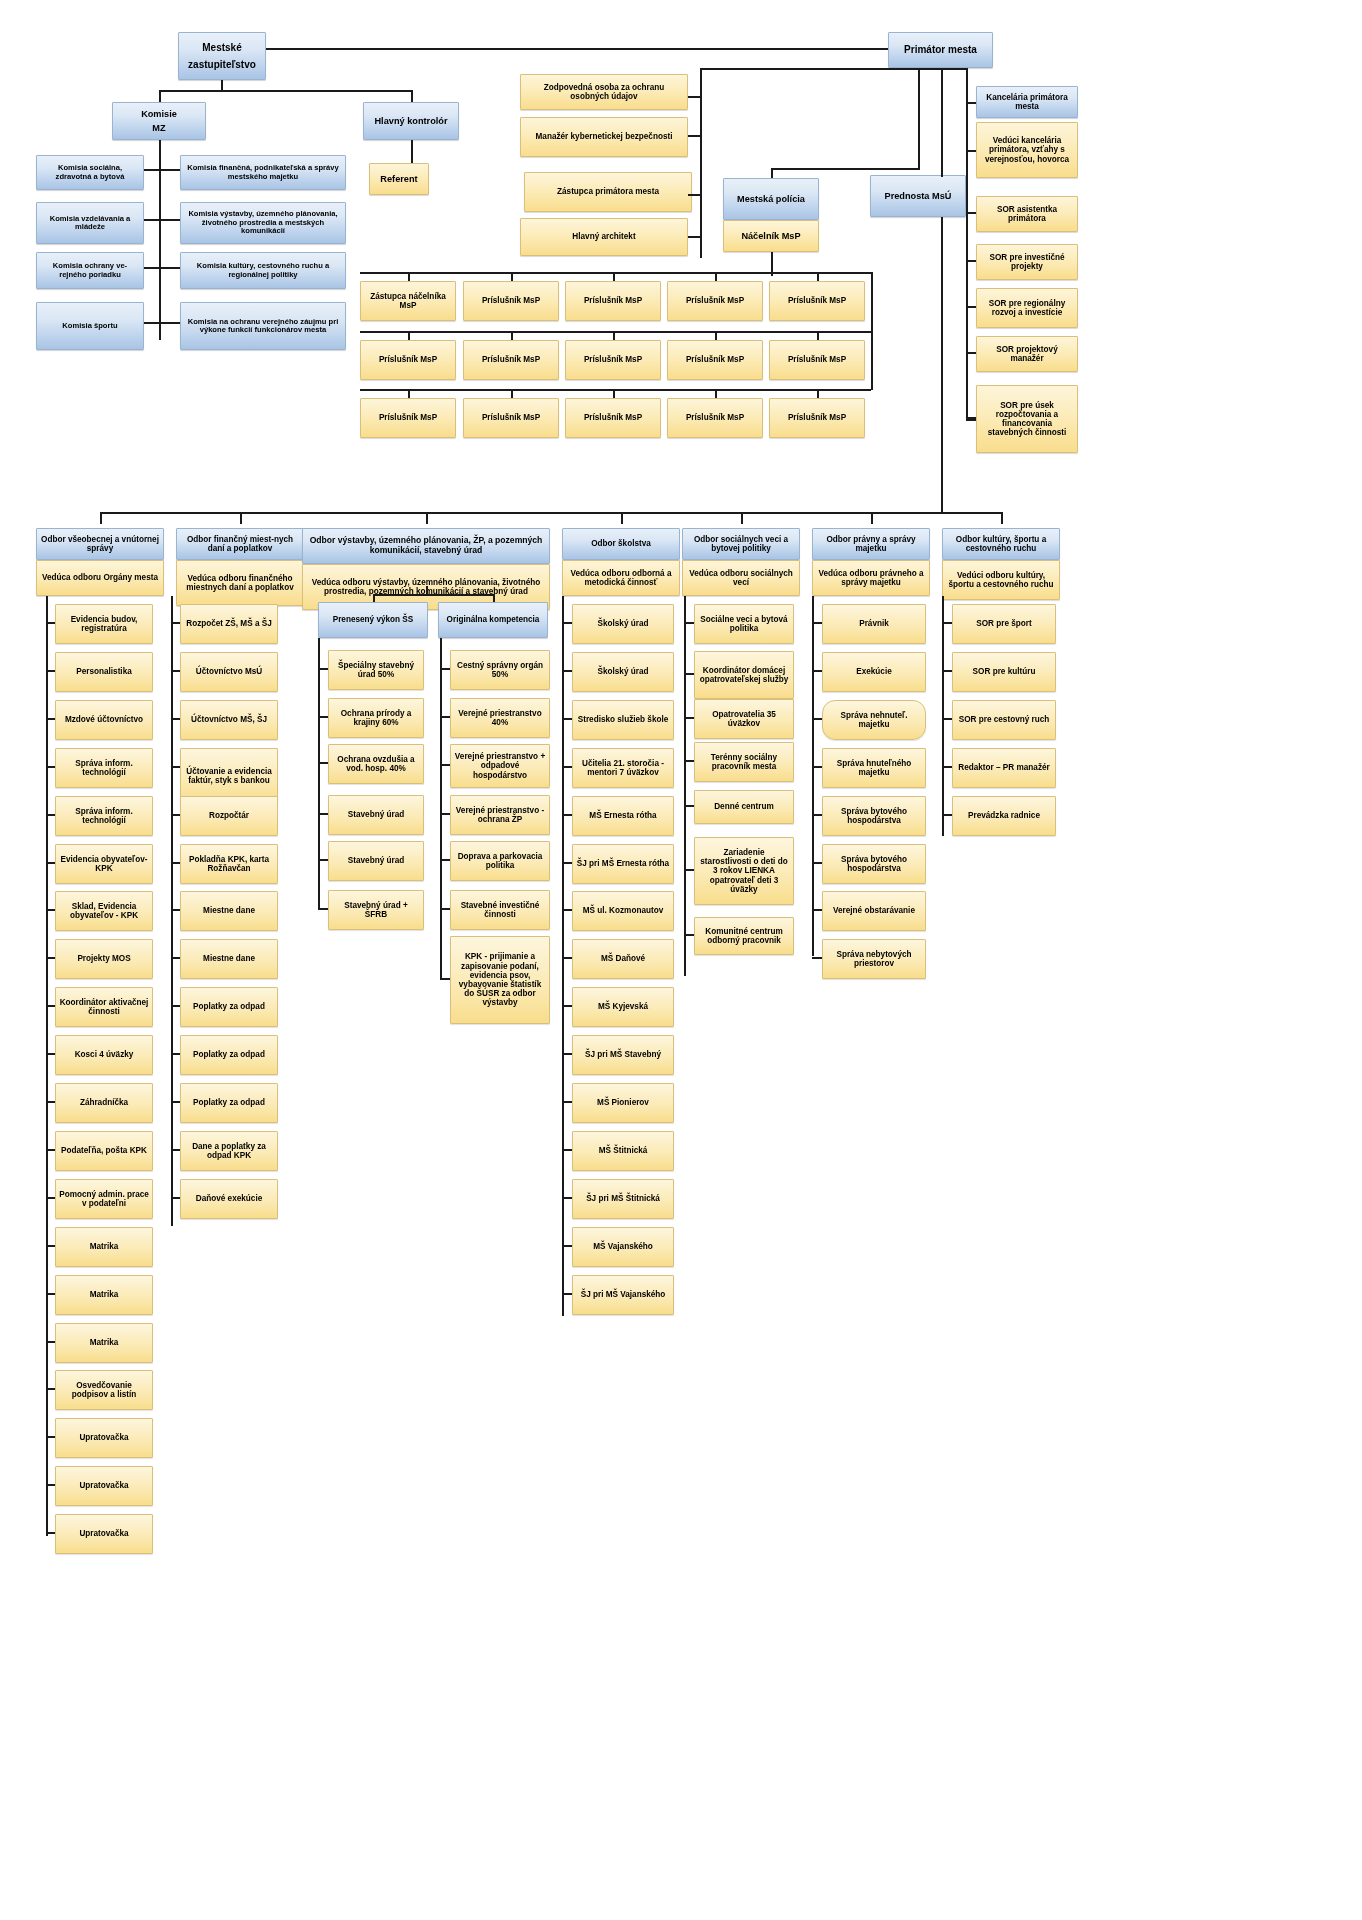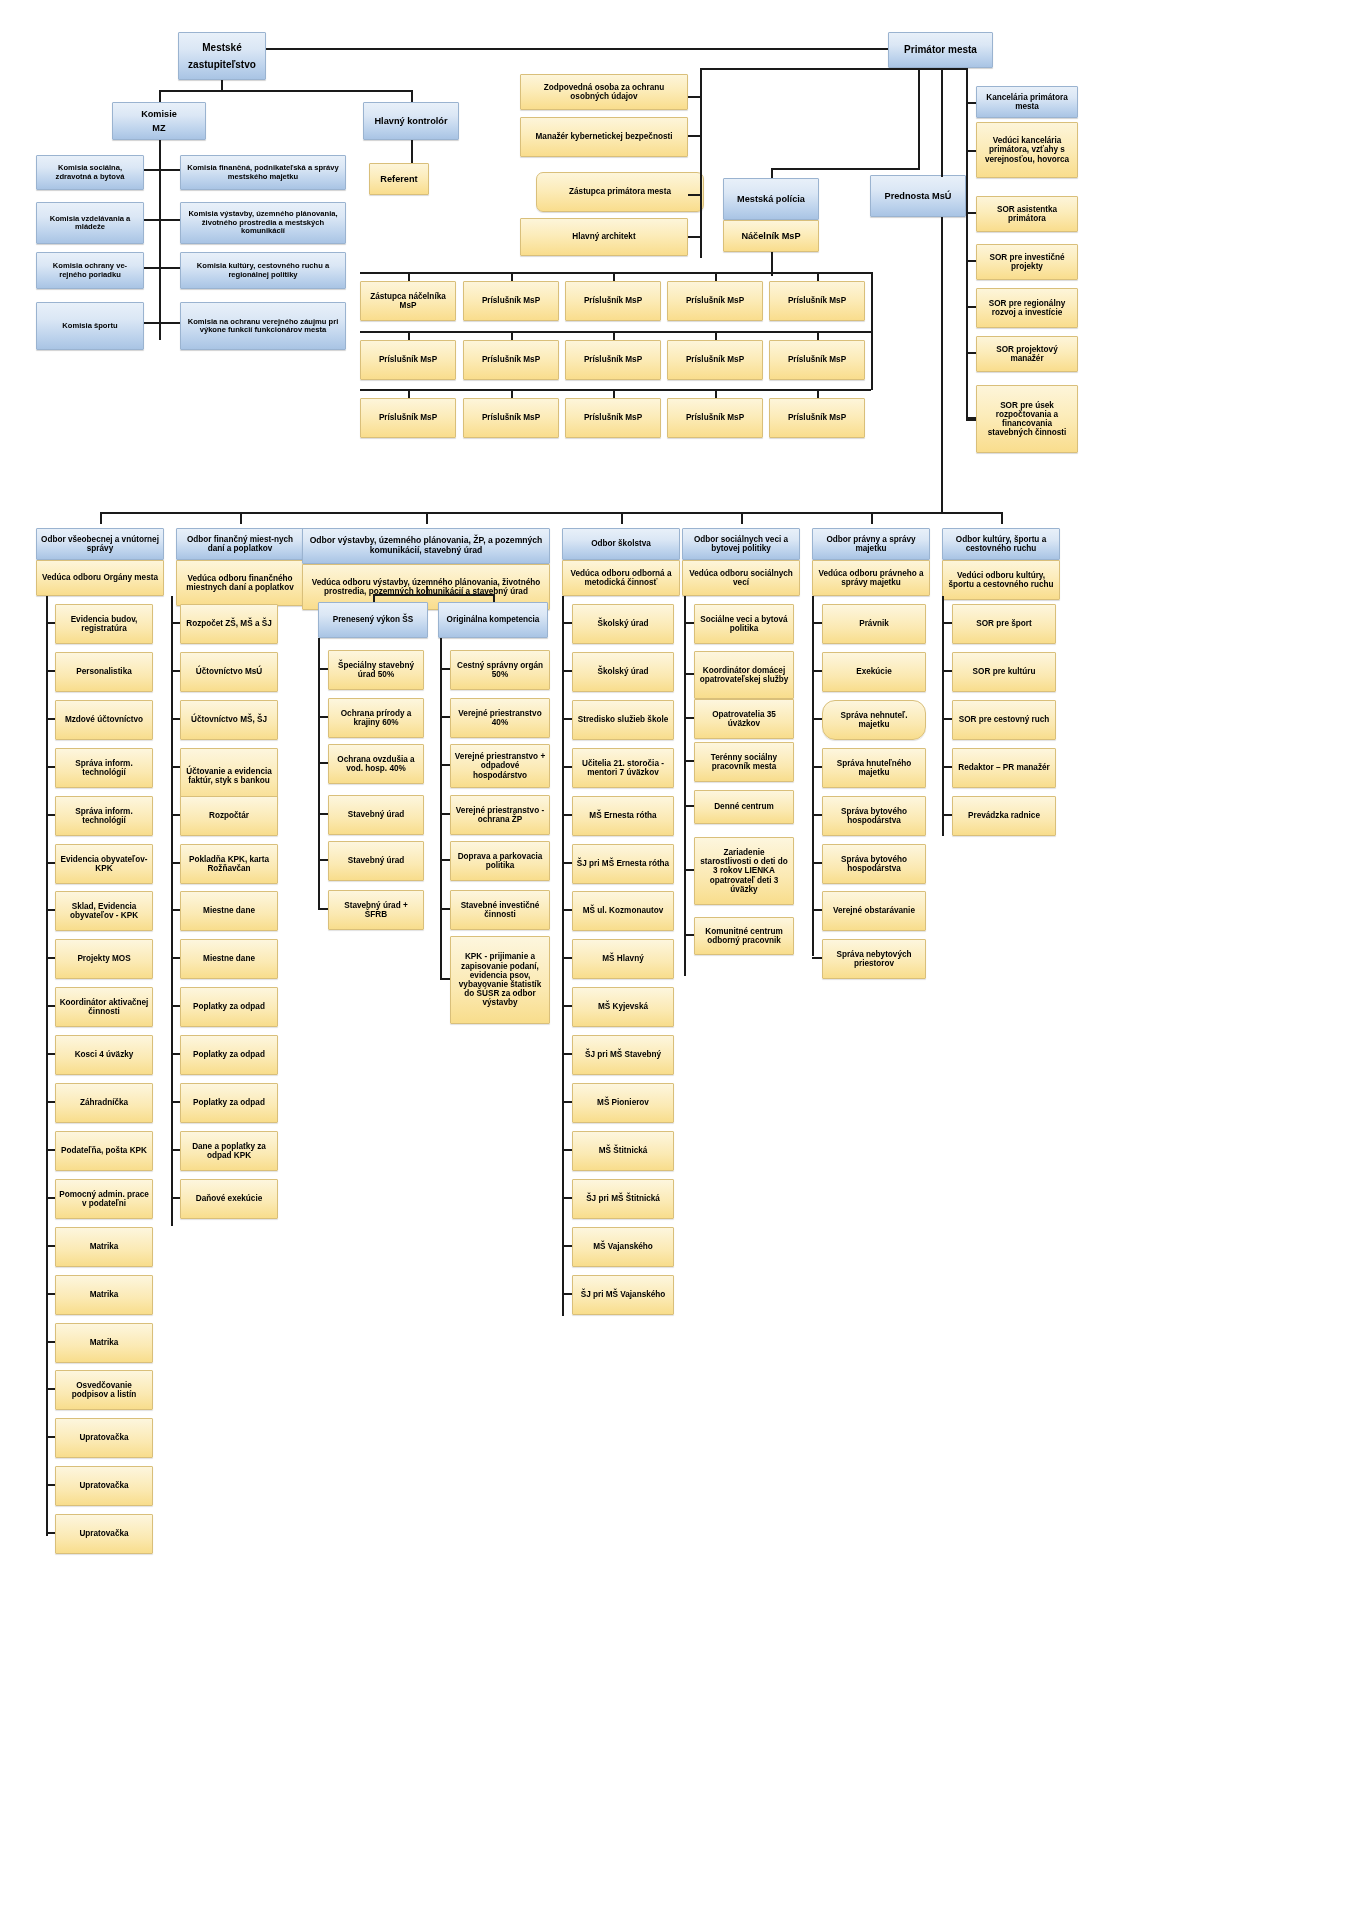--- a/index.html
+++ b/index.html
@@ -120,21 +120,21 @@
     </div>
     <div class="ln lnh" style="left: 159px; top: 322px; width: 21px;"></div>
     <div class="box yellow t8" style="left: 520px; top: 74px; width: 168px; height: 36px;">
       <span>Zodpovedná osoba za ochranu osobných údajov</span>
     </div>
     <div class="ln lnh" style="left: 688px; top: 96px; width: 12px;"></div>
     <div class="box yellow t8" style="left: 520px; top: 117px; width: 168px; height: 40px;">
       <span>Manažér kybernetickej bezpečnosti</span>
     </div>
     <div class="ln lnh" style="left: 688px; top: 135px; width: 12px;"></div>
-    <div class="box yellow t8" style="left: 536px; top: 172px; width: 168px; height: 40px; border-radius: 7px;">
+    <div class="box yellow t8" style="left: 524px; top: 172px; width: 168px; height: 40px;">
       <span>Zástupca primátora mesta</span>
     </div>
     <div class="ln lnh" style="left: 688px; top: 194px; width: 12px;"></div>
     <div class="box yellow t8" style="left: 520px; top: 218px; width: 168px; height: 38px;">
       <span>Hlavný architekt</span>
     </div>
     <div class="ln lnh" style="left: 688px; top: 236px; width: 12px;"></div>
     <div class="ln lnv" style="left: 700px; top: 68px; height: 190px;"></div>
     <div class="ln lnh" style="left: 700px; top: 68px; width: 241px;"></div>
     <div class="ln lnv" style="left: 941px; top: 68px; height: 8px;"></div>
@@ -523,21 +523,21 @@
     <div class="ln lnh" style="left: 562px; top: 814px; width: 10px;"></div>
     <div class="box yellow-flat t8" style="left: 572px; top: 844px; width: 102px; height: 40px;">
       <span>ŠJ pri MŠ Ernesta rótha</span>
     </div>
     <div class="ln lnh" style="left: 562px; top: 862px; width: 10px;"></div>
     <div class="box yellow-flat t8" style="left: 572px; top: 891px; width: 102px; height: 40px;">
       <span>MŠ ul. Kozmonautov</span>
     </div>
     <div class="ln lnh" style="left: 562px; top: 909px; width: 10px;"></div>
     <div class="box yellow-flat t8" style="left: 572px; top: 939px; width: 102px; height: 40px;">
-      <span>MŠ Hlavný</span>
+      <span>MŠ Daňové</span>
     </div>
     <div class="ln lnh" style="left: 562px; top: 957px; width: 10px;"></div>
     <div class="box yellow-flat t8" style="left: 572px; top: 987px; width: 102px; height: 40px;">
       <span>MŠ Kyjevská</span>
     </div>
     <div class="ln lnh" style="left: 562px; top: 1005px; width: 10px;"></div>
     <div class="box yellow-flat t8" style="left: 572px; top: 1035px; width: 102px; height: 40px;">
       <span>ŠJ pri MŠ Stavebný</span>
     </div>
     <div class="ln lnh" style="left: 562px; top: 1053px; width: 10px;"></div>

